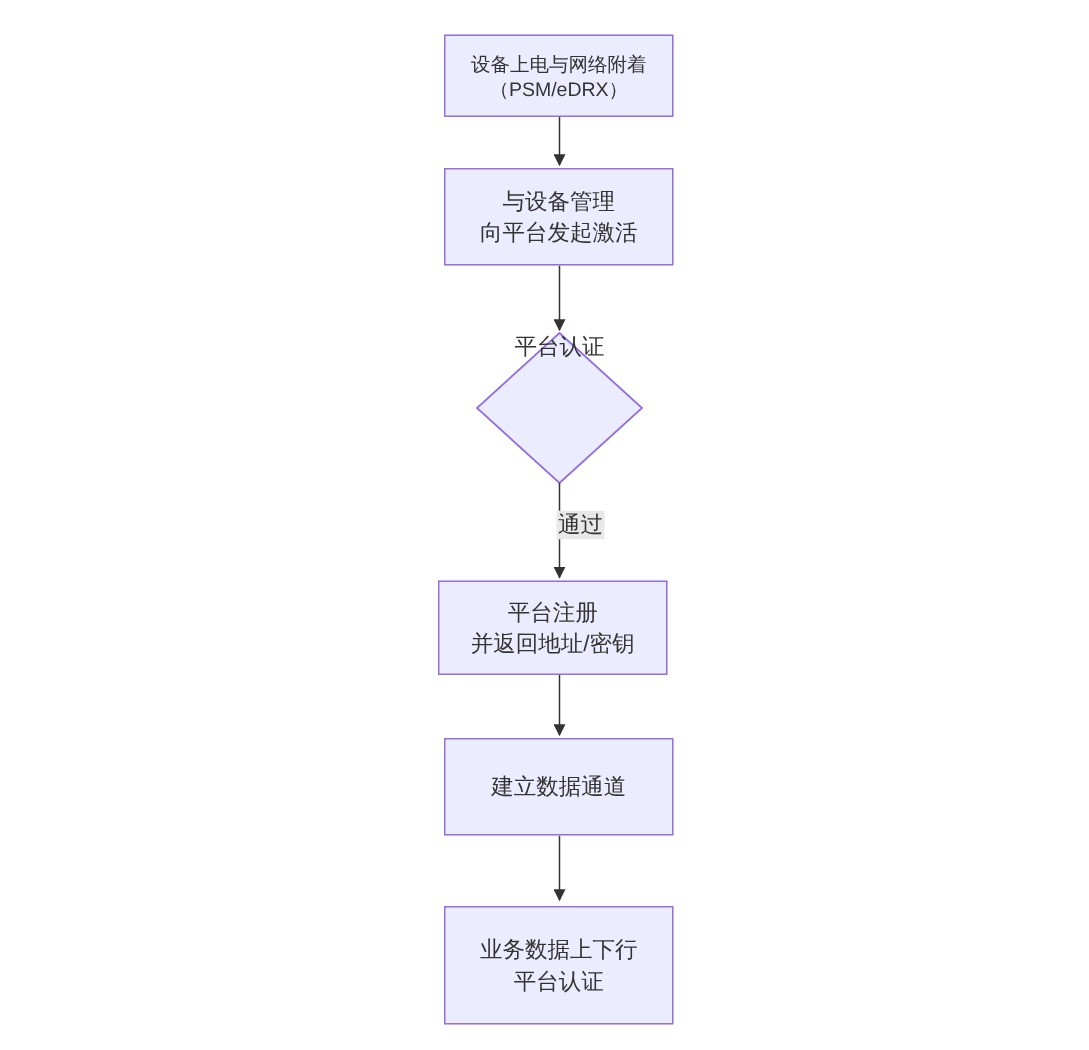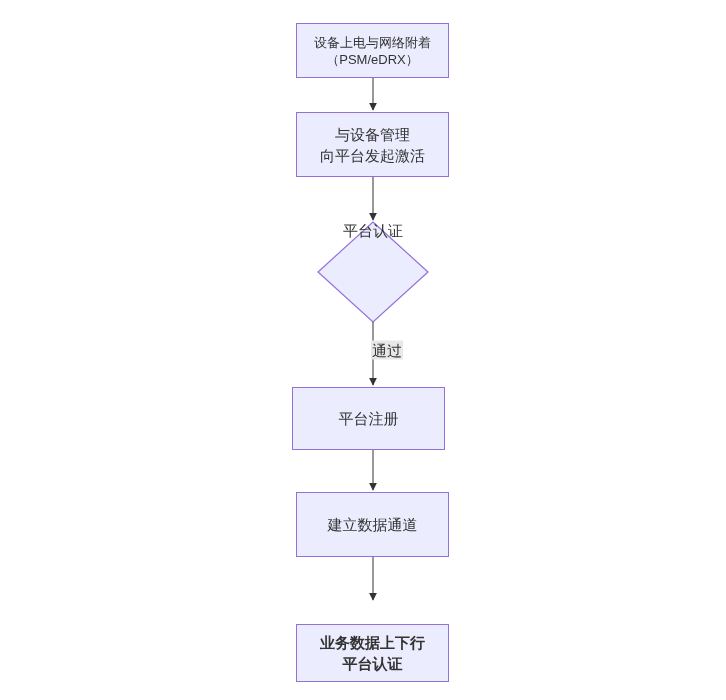--- a/index.html
+++ b/index.html
@@ -45,21 +45,21 @@
     text-align: center;
     font-size: 15px;
     line-height: 21px;
   }
   .node span { display: block; white-space: nowrap; }
 
   .node-power-on       { left: 296px; top: 23px;  width: 153px; height: 55px; font-size: 13px; line-height: 17px; }
   .node-bootstrap      { left: 296px; top: 112px; width: 153px; height: 65px; }
   .node-platform-register { left: 292px; top: 387px; width: 153px; height: 63px; }
   .node-data-channel   { left: 296px; top: 492px; width: 153px; height: 65px; }
-  .node-business-data  { left: 296px; top: 624px; width: 153px; height: 58px; font-weight: bold; }
+  .node-business-data  { left: 296px; top: 604px; width: 153px; height: 79px; }
 
   .diamond-label {
     position: absolute;
     z-index: 3;
     left: 318px; top: 222px;
     width: 110px; height: 100px;
     display: flex;
     justify-content: center;
     text-align: center;
     color: var(--node-text);
@@ -114,20 +114,21 @@
   </div>
 
   <div class="diamond-label">
     <span>平台认证</span>
   </div>
 
   <div class="edge-label">通过</div>
 
   <div class="node node-platform-register">
     <span>平台注册</span>
+    <span>并返回地址/密钥</span>
   </div>
 
   <div class="node node-data-channel">
     <span>建立数据通道</span>
   </div>
 
   <div class="node node-business-data">
     <span>业务数据上下行</span>
     <span>平台认证</span>
   </div>

